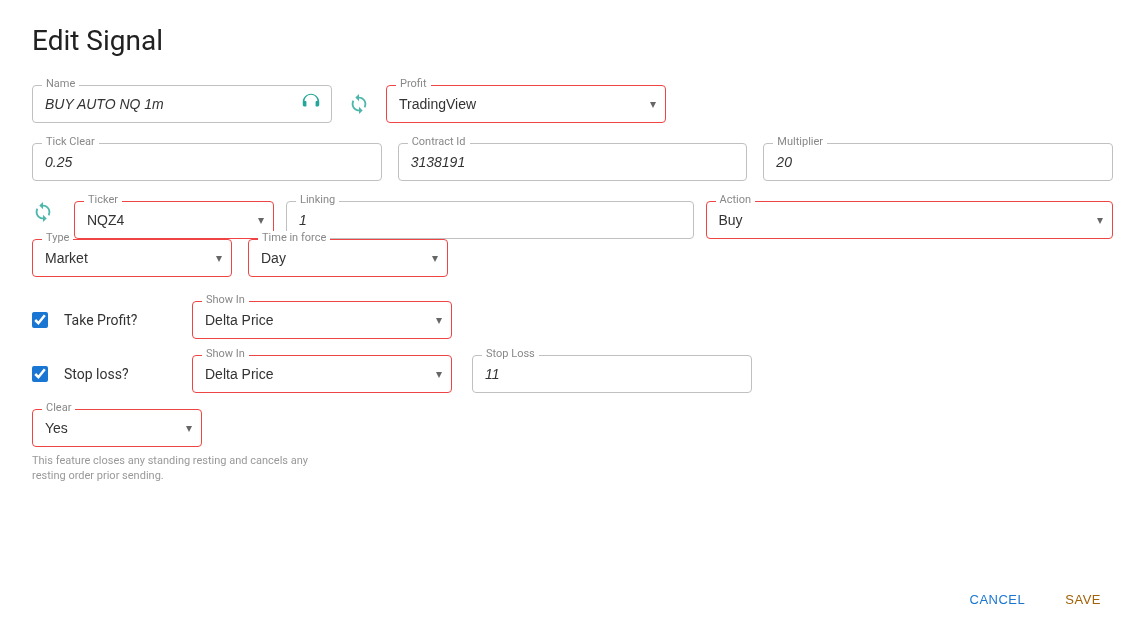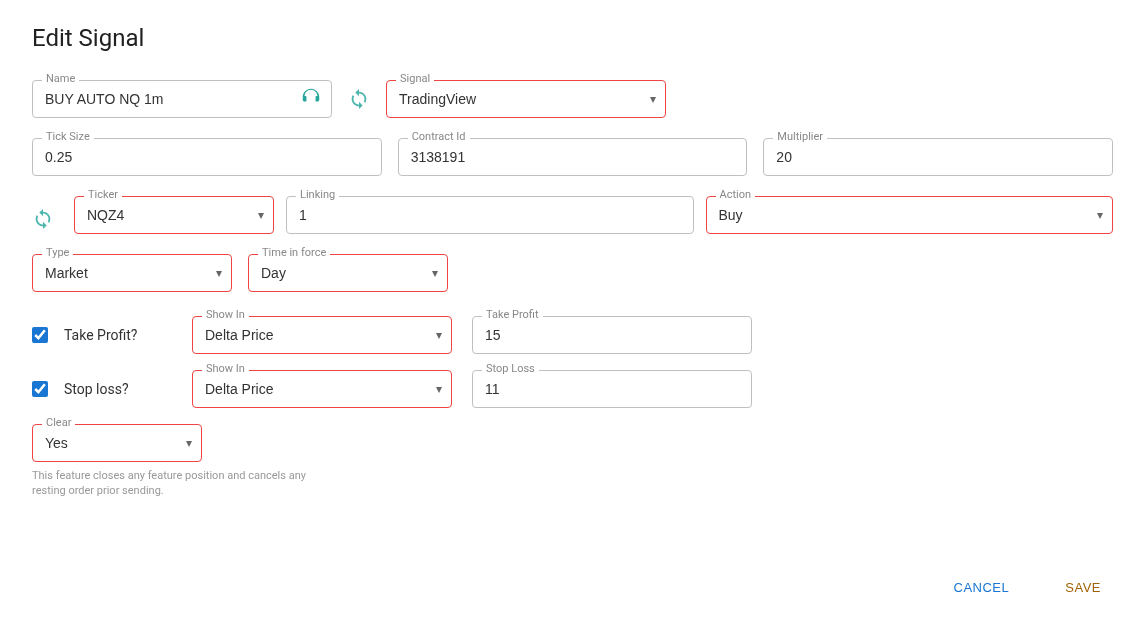--- a/index.html
+++ b/index.html
@@ -6,21 +6,21 @@
     body {
       font-family: 'Roboto', Arial, sans-serif;
       background: #ffffff;
       color: #333;
       width: 1145px;
       min-height: 639px;
       padding: 24px 32px;
       font-size: 14px;
     }
     .page-title {
-      font-size: 24px;
+      font-size: 28px;
       font-weight: 400;
       color: #212121;
       margin-bottom: 28px;
     }
     .form-section {
       display: flex;
       align-items: center;
       gap: 12px;
       margin-bottom: 20px;
     }
@@ -40,20 +40,21 @@
     }
     .field-input {
       width: 100%;
       border: 1px solid #c0c0c0;
       border-radius: 4px;
       padding: 10px 12px;
       font-size: 14px;
       color: #333;
       outline: none;
       background: #fff;
+      font-style: italic;
     }
     .field-select-wrap {
       position: relative;
     }
     .field-select {
       width: 100%;
       border: 1px solid #ef4444;
       border-radius: 4px;
       padding: 10px 36px 10px 12px;
       font-size: 14px;
@@ -91,23 +92,22 @@
       position: absolute;
       right: 10px;
       top: 50%;
       transform: translateY(-50%);
       color: #26a69a;
       font-size: 18px;
     }
     
     .ticker-row {
       display: flex;
-      align-items: flex-end;
+      align-items: flex-start;
       gap: 12px;
-      margin-bottom: 20px;
     }
     .ticker-icon {
       color: #4db6ac;
       font-size: 18px;
       flex: 0 0 30px;
     }
     
     .checkbox-row {
       display: flex;
       align-items: center;
@@ -147,24 +147,24 @@
     .clear-note {
       font-size: 11px;
       color: #999;
       margin-top: 6px;
       line-height: 1.4;
       max-width: 300px;
     }
     
     .bottom-actions {
       position: fixed;
-      bottom: 36px;
+      bottom: 24px;
       right: 32px;
       display: flex;
-      gap: 32px;
+      gap: 16px;
     }
     .btn-cancel {
       background: transparent;
       border: none;
       color: #1976d2;
       font-size: 13px;
       font-weight: 500;
       cursor: pointer;
       letter-spacing: 0.5px;
       text-transform: uppercase;
@@ -205,35 +205,35 @@
     </span>
   </div>
 
   <div class="linking-icon">
     <svg width="22" height="22" viewBox="0 0 24 24" fill="none" xmlns="http://www.w3.org/2000/svg">
       <path d="M12 4V1L8 5l4 4V6c3.31 0 6 2.69 6 6 0 1.01-.25 1.97-.7 2.8l1.46 1.46C19.54 15.03 20 13.57 20 12c0-4.42-3.58-8-8-8zm0 14c-3.31 0-6-2.69-6-6 0-1.01.25-1.97.7-2.8L5.24 7.74C4.46 8.97 4 10.43 4 12c0 4.42 3.58 8 8 8v3l4-4-4-4v3z" fill="#4db6ac"></path>
     </svg>
   </div>
 
   <div class="field-wrap" style="flex: 0 0 280px; position:relative;">
-    <label class="field-label">Signal</label>
+    <label class="field-label">Profit</label>
     <div class="field-select-wrap">
       <select class="field-select">
         <option>TradingView</option>
         <option>Manual</option>
         <option>API</option>
       </select>
       <span class="chevron-icon">▾</span>
     </div>
   </div>
 </div>
 
 <div class="row-group" style="margin-left: 0;">
   <div class="field-wrap">
-    <label class="field-label">Tick Size</label>
+    <label class="field-label">Tick Clear</label>
     <input type="text" class="field-input" value="0.25" style="">
   </div>
   <div class="field-wrap">
     <label class="field-label">Contract Id</label>
     <input type="text" class="field-input" value="3138191" style="">
   </div>
   <div class="field-wrap">
     <label class="field-label">Multiplier</label>
     <input type="text" class="field-input" value="20" style="">
   </div>
@@ -307,24 +307,20 @@
     <label class="field-label">Show In</label>
     <div class="field-select-wrap">
       <select class="field-select">
         <option>Delta Price</option>
         <option>Percentage</option>
         <option>Ticks</option>
       </select>
       <span class="chevron-icon">▾</span>
     </div>
   </div>
-  <div class="field-wrap profit-wrap">
-    <label class="field-label">Take Profit</label>
-    <input type="text" class="field-input" value="15" style="">
-  </div>
 </div>
 
 <div class="checkbox-row">
   <label class="checkbox-label">
     <input type="checkbox" class="checkbox-input" checked="" style="">
     <span>Stop loss?</span>
   </label>
   <div class="field-wrap show-in-wrap" style="position:relative;">
     <label class="field-label">Show In</label>
     <div class="field-select-wrap">
@@ -346,19 +342,19 @@
   <div class="clear-wrap" style="position:relative;">
     <label class="field-label">Clear</label>
     <div class="field-select-wrap">
       <select class="field-select">
         <option>Yes</option>
         <option>No</option>
       </select>
       <span class="chevron-icon">▾</span>
     </div>
   </div>
-  <p class="clear-note">This feature closes any feature position and cancels any resting order prior sending.</p>
+  <p class="clear-note">This feature closes any standing resting and cancels any resting order prior sending.</p>
 </div>
 
 <div class="bottom-actions">
   <button class="btn-cancel">CANCEL</button>
   <button class="btn-save">SAVE</button>
 </div>
 
 </body></html>

